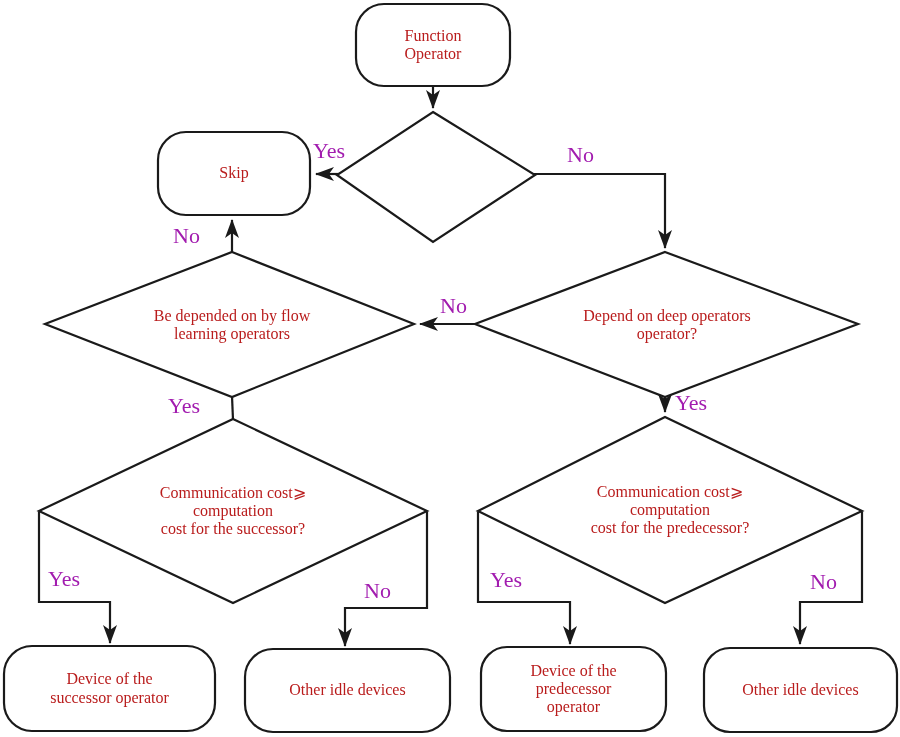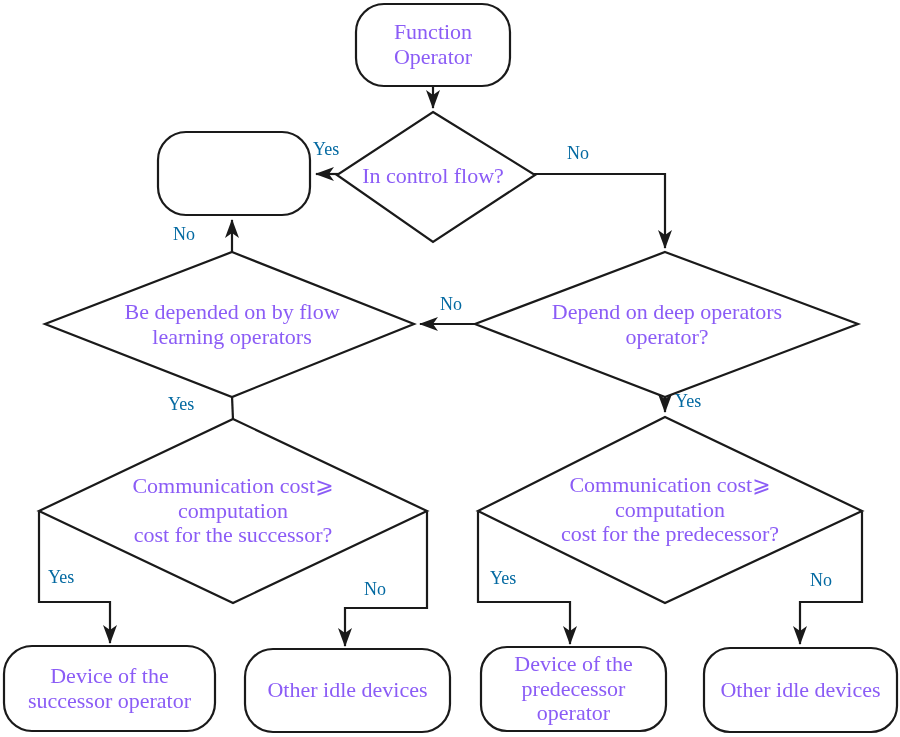--- a/index.html
+++ b/index.html
@@ -31,29 +31,29 @@
     stroke: #1a1a1a;
     stroke-width: 2.2;
   }
   .node {
     position: absolute;
     display: flex;
     align-items: center;
     justify-content: center;
     text-align: center;
     white-space: pre-line;
-    font-size: 22px;
+    font-size: 16px;
     line-height: 1.13;
-    color: #8b5cf6;
+    color: #b91c1c;
   }
   .elabel {
     position: absolute;
-    font-size: 18px;
+    font-size: 22px;
     line-height: 1;
-    color: #0369a1;
+    color: #a21caf;
     white-space: nowrap;
   }
 </style>
 </head>
 <body>
 
 <div class="stage">
 
   <svg width="900" height="737" viewBox="0 0 900 737">
     <defs>
@@ -83,22 +83,22 @@
     <polygon class="shape" points="665,417 862,511 665,603 478,511"></polygon>
     <rect class="shape" x="4" y="646" width="211" height="85" rx="28" ry="28"></rect>
     <rect class="shape" x="245" y="649" width="205" height="83" rx="28" ry="28"></rect>
     <rect class="shape" x="481" y="647" width="185" height="84" rx="26" ry="26"></rect>
     <rect class="shape" x="704" y="648" width="193" height="84" rx="26" ry="26"></rect>
   </svg>
 
   <div class="node" style="left:356px; top:4px; width:154px; height:82px;">Function
 Operator</div>
 
+  <div class="node" style="left:158px; top:132px; width:152px; height:83px;">Skip</div>
 
-  <div class="node" style="left:323px; top:159px; width:220px; height:34px;">In control flow?</div>
 
   <div class="node" style="left:72px; top:297px; width:320px; height:56px;">Be depended on by flow
 learning operators</div>
 
   <div class="node" style="left:507px; top:297px; width:320px; height:56px;">Depend on deep operators
 operator?</div>
 
   <div class="node" style="left:63px; top:469px; width:340px; height:84px;">Communication cost⩾
 computation
 cost for the successor?</div>

